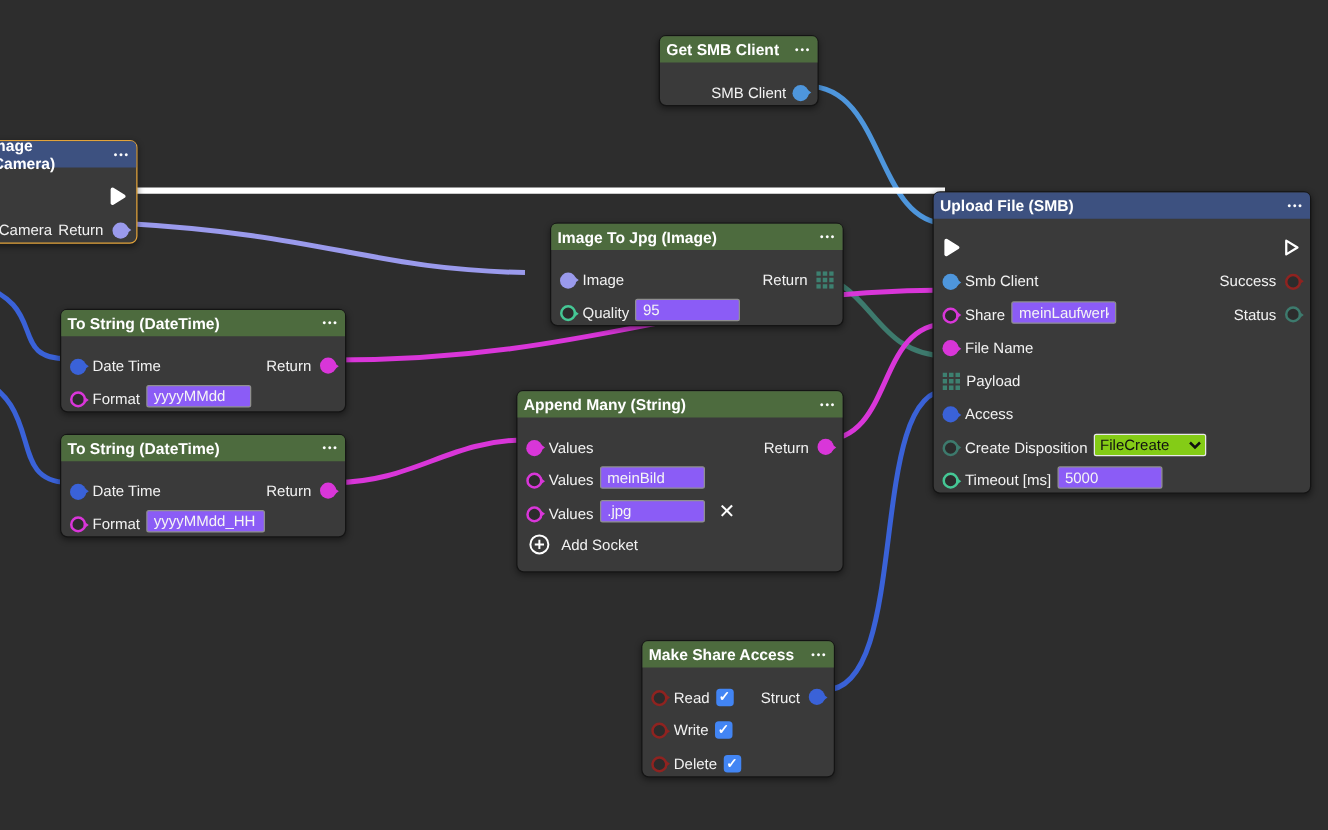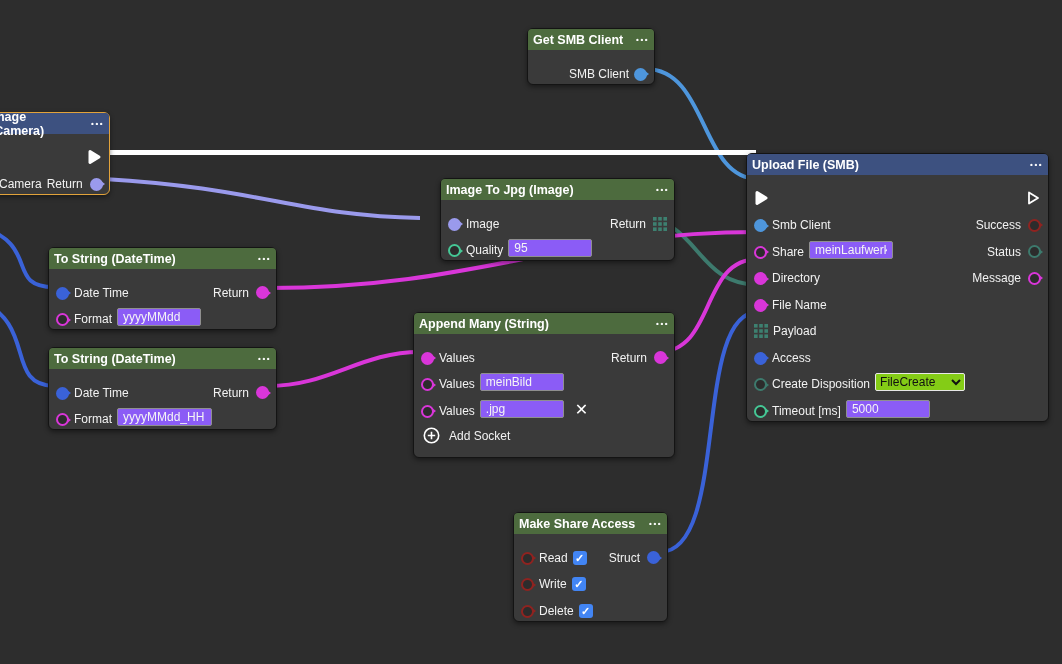--- a/index.html
+++ b/index.html
@@ -264,28 +264,20 @@
         <span class="sock hollow c-mag"></span>
         <span class="lbl">Share</span>
         <input class="tin" type="text" value="meinLaufwerk" style="">
         <span class="right">
           <span class="lbl">Status</span>
           <span class="sock hollow c-dteal"></span>
         </span>
       </div>
       <div class="row">
         <span class="sock filled c-mag"></span>
-        <span class="lbl">Directory</span>
-        <span class="right">
-          <span class="lbl">Message</span>
-          <span class="sock hollow c-mag"></span>
-        </span>
-      </div>
-      <div class="row">
-        <span class="sock filled c-mag"></span>
         <span class="lbl">File Name</span>
       </div>
       <div class="row">
         <svg class="gridsock" width="14" height="14" viewBox="0 0 14 14">
           <g fill="#3d8070">
             <rect x="0" y="0" width="3.6" height="3.6"></rect>
               <rect x="5.2" y="0" width="3.6" height="3.6"></rect>
               <rect x="10.4" y="0" width="3.6" height="3.6"></rect>
             <rect x="0" y="5.2" width="3.6" height="3.6"></rect>
               <rect x="5.2" y="5.2" width="3.6" height="3.6"></rect>

